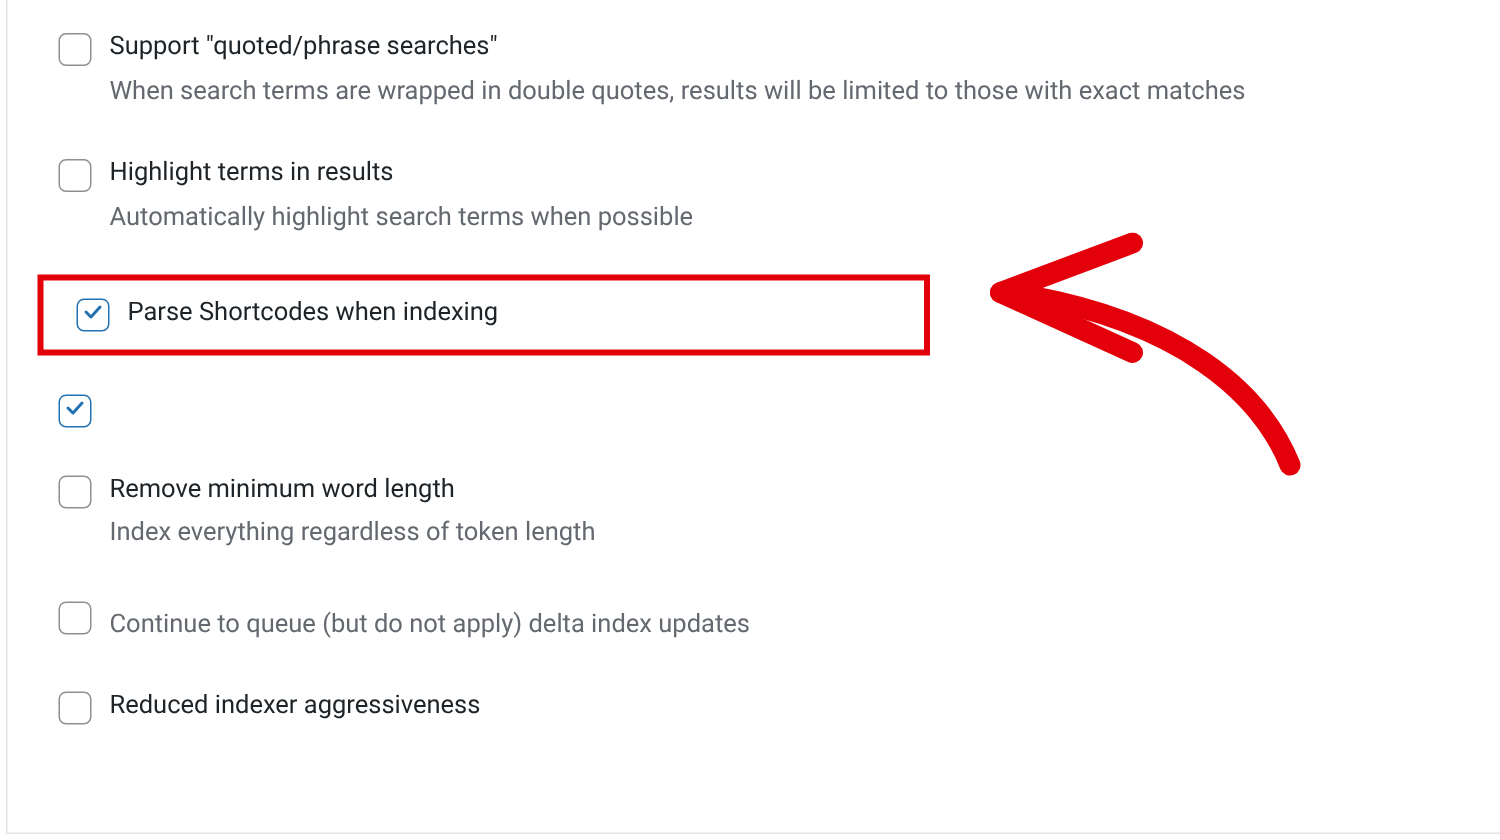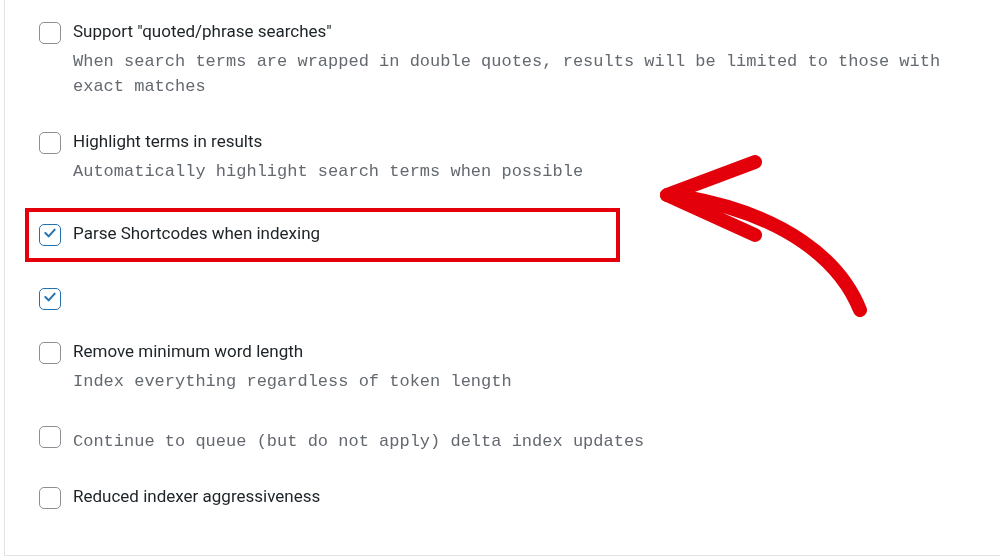--- a/index.html
+++ b/index.html
@@ -23,21 +23,21 @@
       padding: 20px 30px 0 34px;
     }
     .option-item {
       display: flex;
       align-items: flex-start;
       margin-bottom: 30px;
       padding: 0;
     }
     .option-item.highlighted {
       border: 4px solid #e3000b;
-      padding: 10px 0 12px 0;
+      padding: 10px 0 12px 12px;
       margin-left: -14px;
       margin-right: 350px;
       margin-bottom: 24px;
       margin-top: -6px;
     }
     .option-item.highlighted .checkbox-wrap {
       margin-left: 10px;
     }
     .checkbox-wrap {
       width: 22px;
@@ -75,21 +75,20 @@
       line-height: 1.4;
       display: flex;
       align-items: center;
       gap: 6px;
     }
     .option-desc {
       font-size: 17px;
       color: #646970;
       line-height: 1.5;
       margin-top: 5px;
-      font-family: Liberation Mono, monospace;
     }
     .info-icon {
       display: inline-flex;
       width: 18px;
       height: 18px;
       background: #1d2327;
       border-radius: 50%;
       align-items: center;
       justify-content: center;
       color: #fff;

